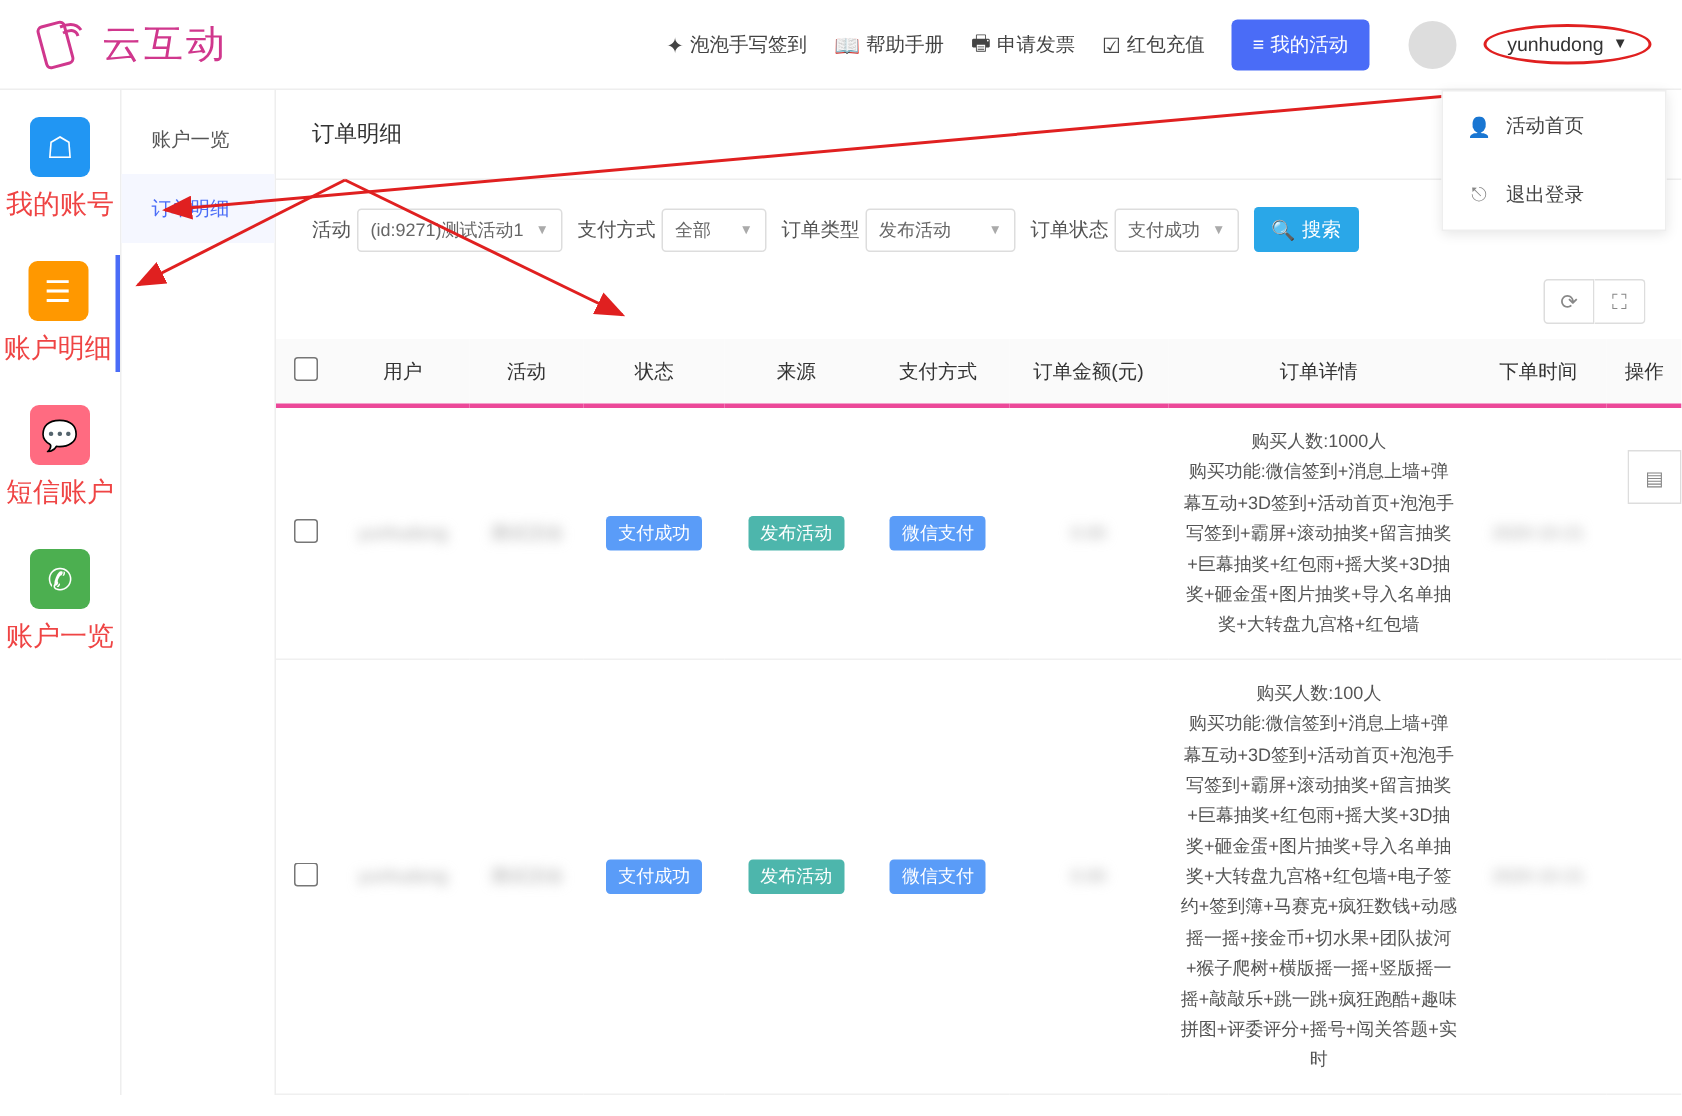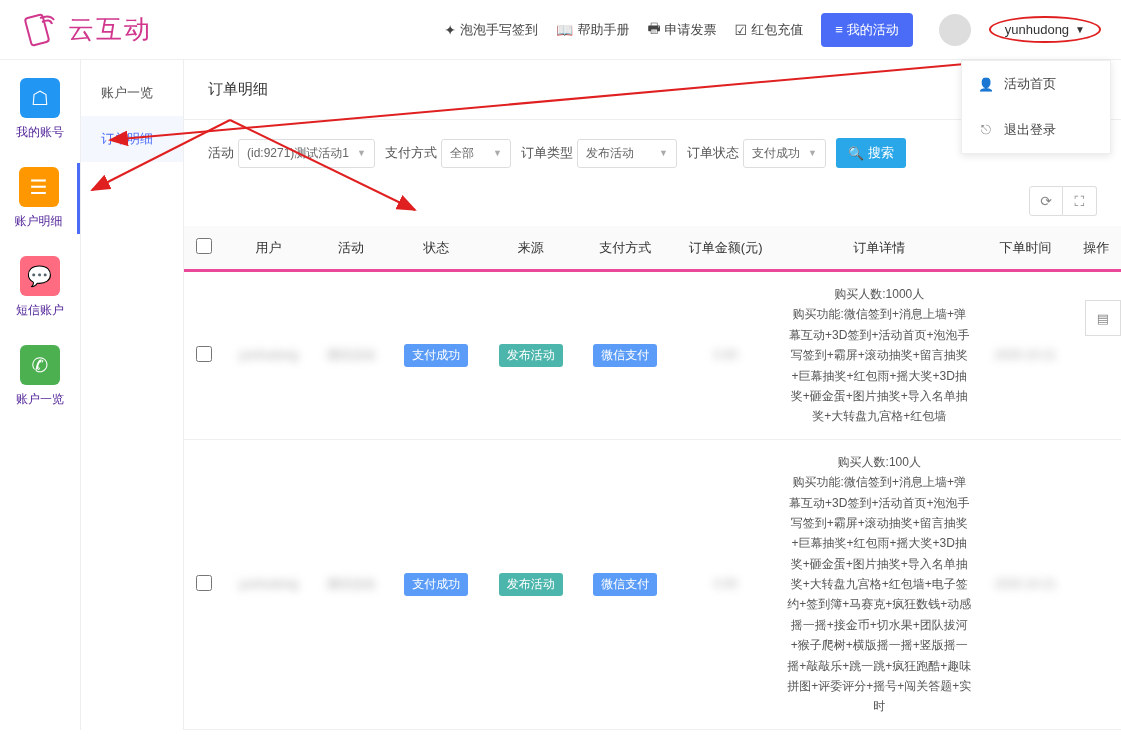--- a/index.html
+++ b/index.html
@@ -25,21 +25,21 @@
 
 
 .main { display: flex; }
 .sidebar-icons { width: 80px; padding: 14px 0; display: flex; flex-direction: column; gap: 18px; align-items: center; }
 .icon-item { display: flex; flex-direction: column; align-items: center; gap: 6px; cursor: pointer; width: 100%; padding: 4px 0; }
 .icon-box { width: 40px; height: 40px; border-radius: 6px; display: flex; align-items: center; justify-content: center; color: #fff; font-size: 20px; }
 .icon-blue { background: #2196f3; }
 .icon-orange { background: #ff9800; }
 .icon-pink { background: #ff6b81; }
 .icon-green { background: #4caf50; }
-.icon-label { font-size: 12px; color: #4c1d95; }
+.icon-label { font-size: 18px; color: #ef4444; }
 .icon-item.active { border-right: 3px solid #4a6cf7; }
 
 .sidebar-sub { width: 104px; border-left: 1px solid #eee; border-right: 1px solid #eee; padding: 10px 0; }
 .sub-item { padding: 14px 20px; font-size: 13px; color: #555; cursor: pointer; }
 .sub-item.active { color: #4a6cf7; background: #f5f7ff; }
 
 .content { flex: 1; padding: 0; }
 .page-title { padding: 20px 24px; font-size: 15px; color: #333; border-bottom: 1px solid #eee; }
 
 .filters { display: flex; align-items: center; gap: 10px; padding: 18px 24px; flex-wrap: wrap; }

